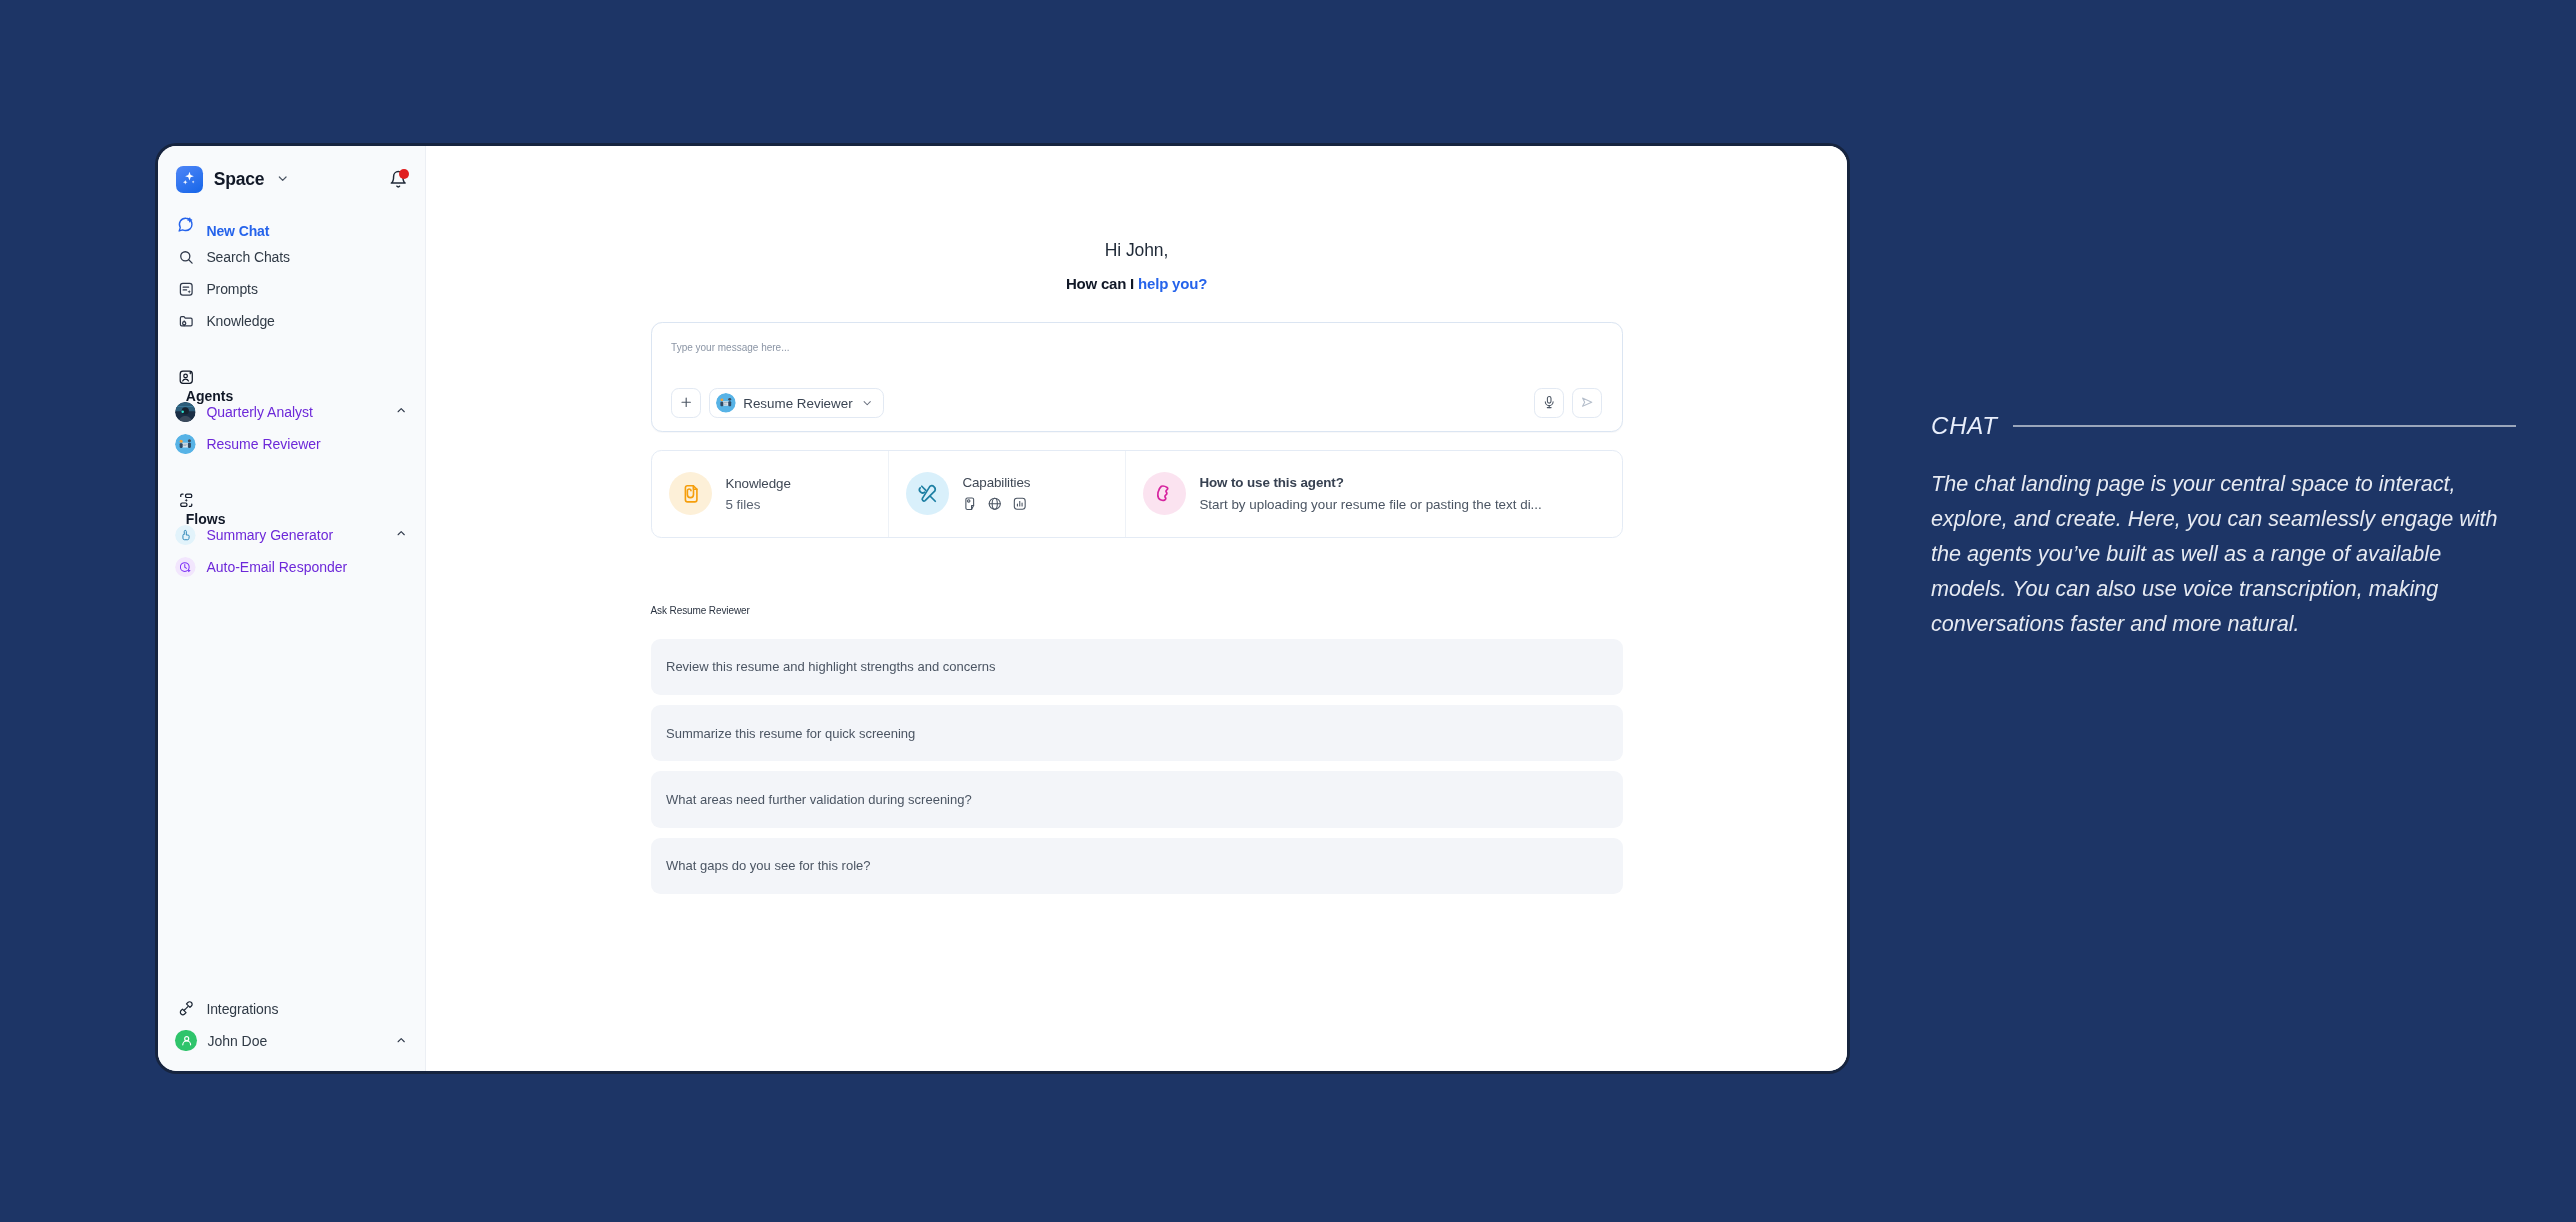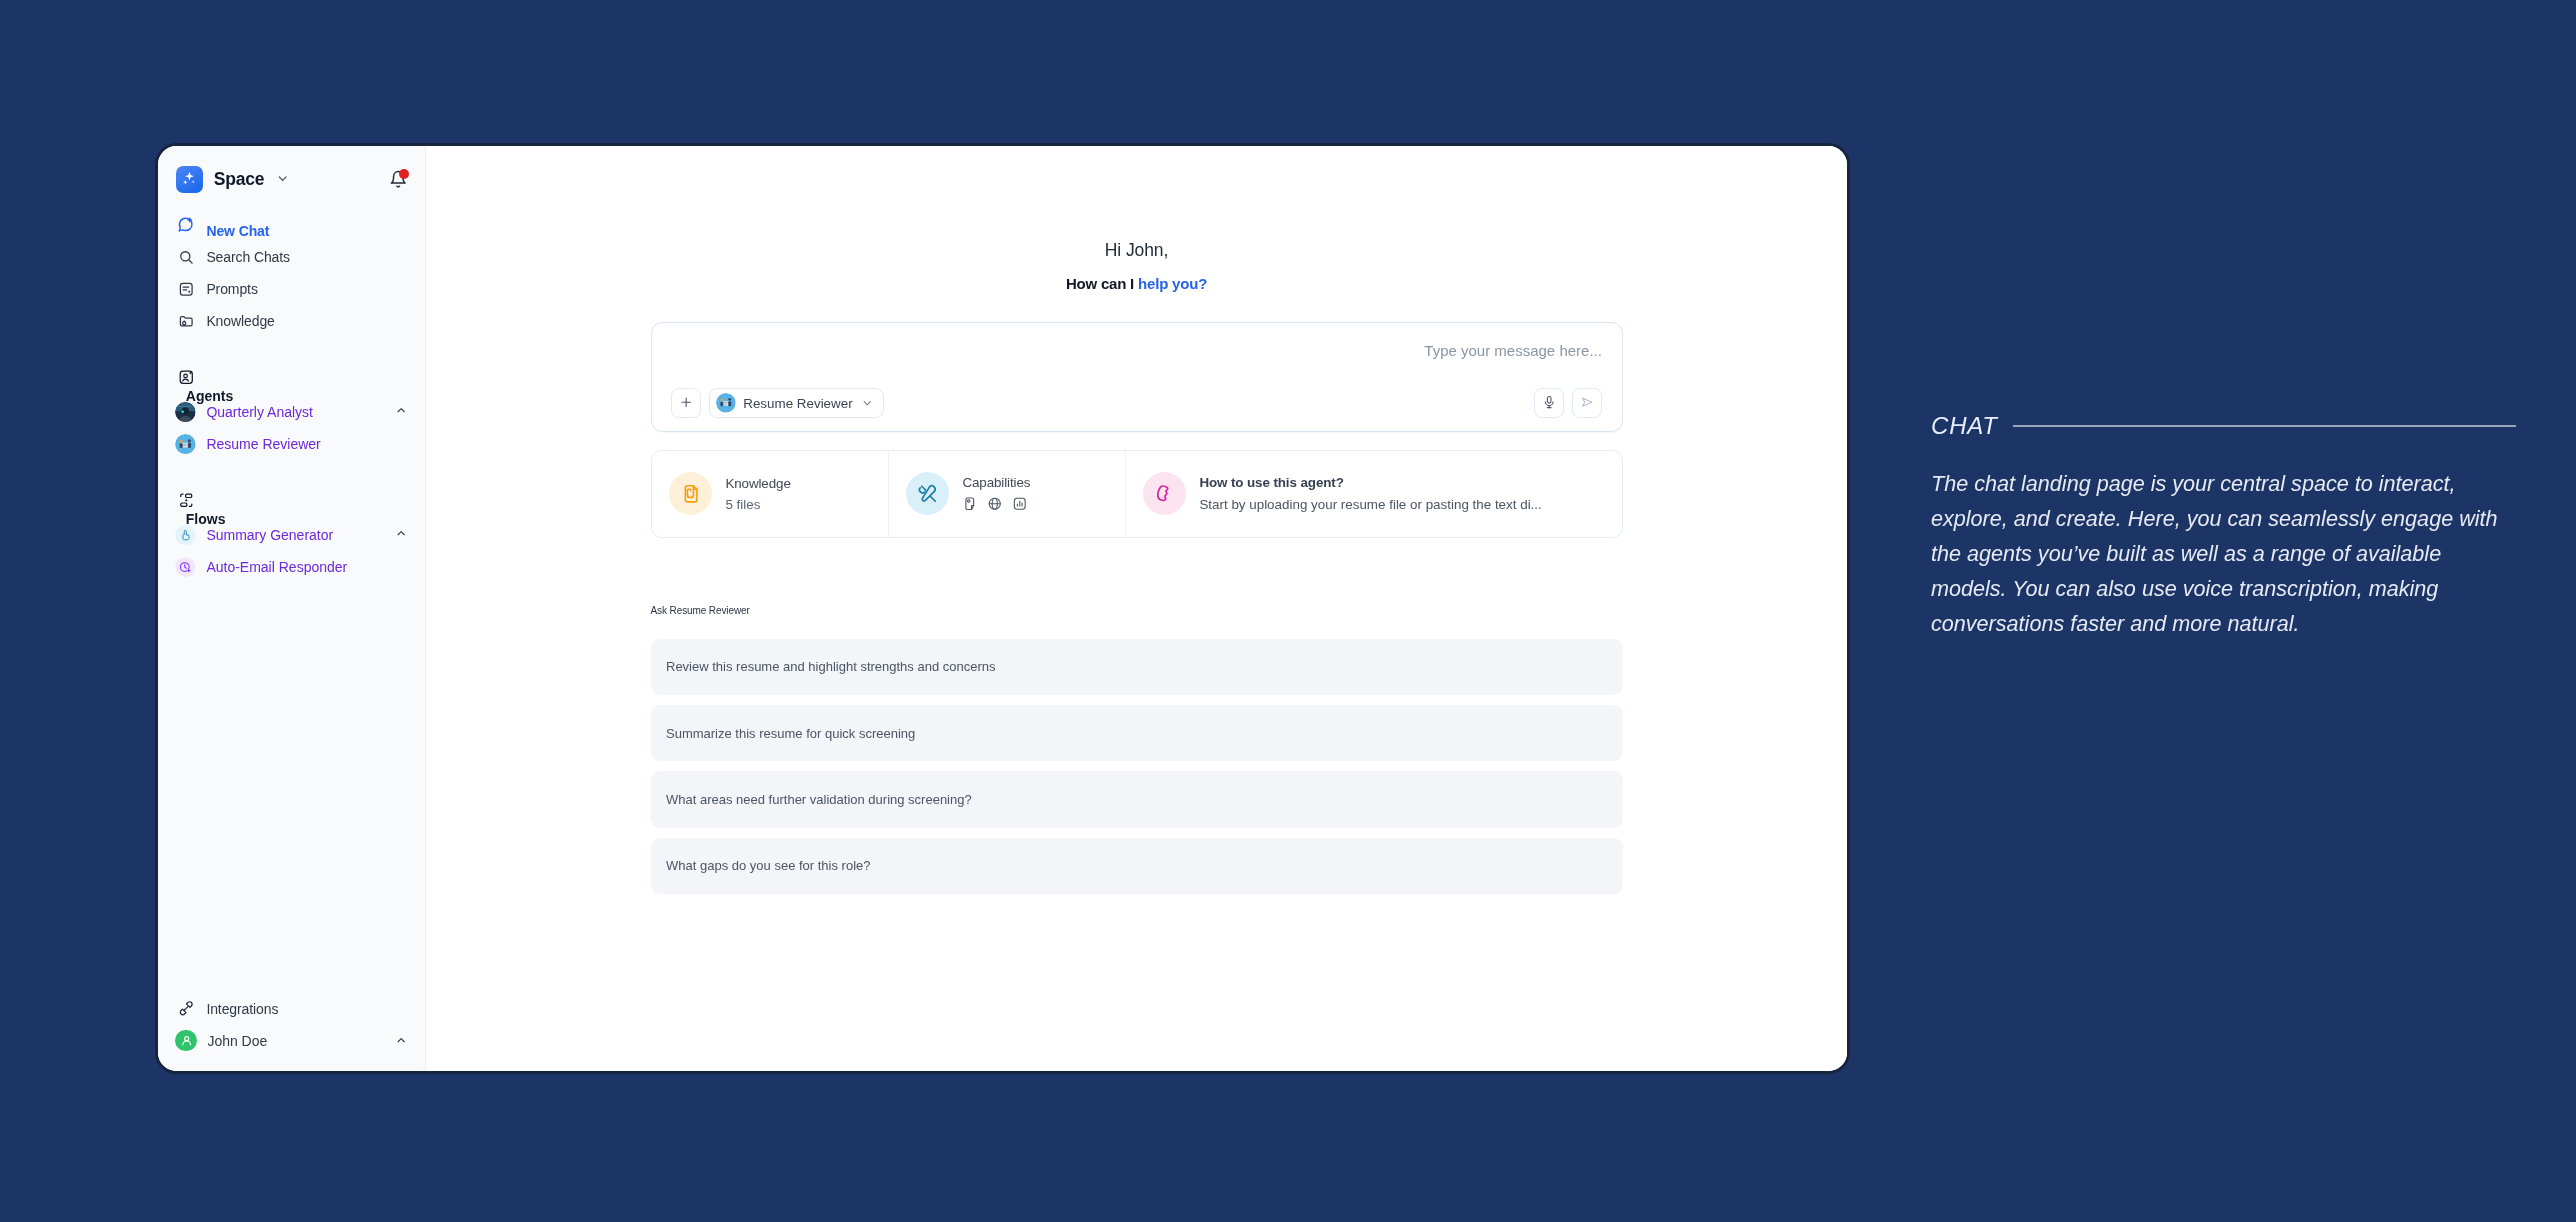--- a/index.html
+++ b/index.html
@@ -206,23 +206,22 @@
     width: 972px;
     height: 110px;
     border: 1.5px solid #dbe5f2;
     border-radius: 11.3px;
     background: #fff;
     position: relative;
     padding: 18.5px 19.6px 0 19.6px;
     box-shadow: 0 0.5px 1px rgba(16,32,62,0.03);
   }
   .composer-placeholder {
-    font-size: 15px;
+    font-size: 10px;
     color: #8b95a5;
-    text-align: right;
   }
   .composer-bar {
     position: absolute;
     left: 19.6px; right: 19.6px; bottom: 13.4px;
     display: flex;
     align-items: center;
   }
   .icon-btn {
     width: 30px; height: 30px;
     border: 1.5px solid #e2e9f3;

